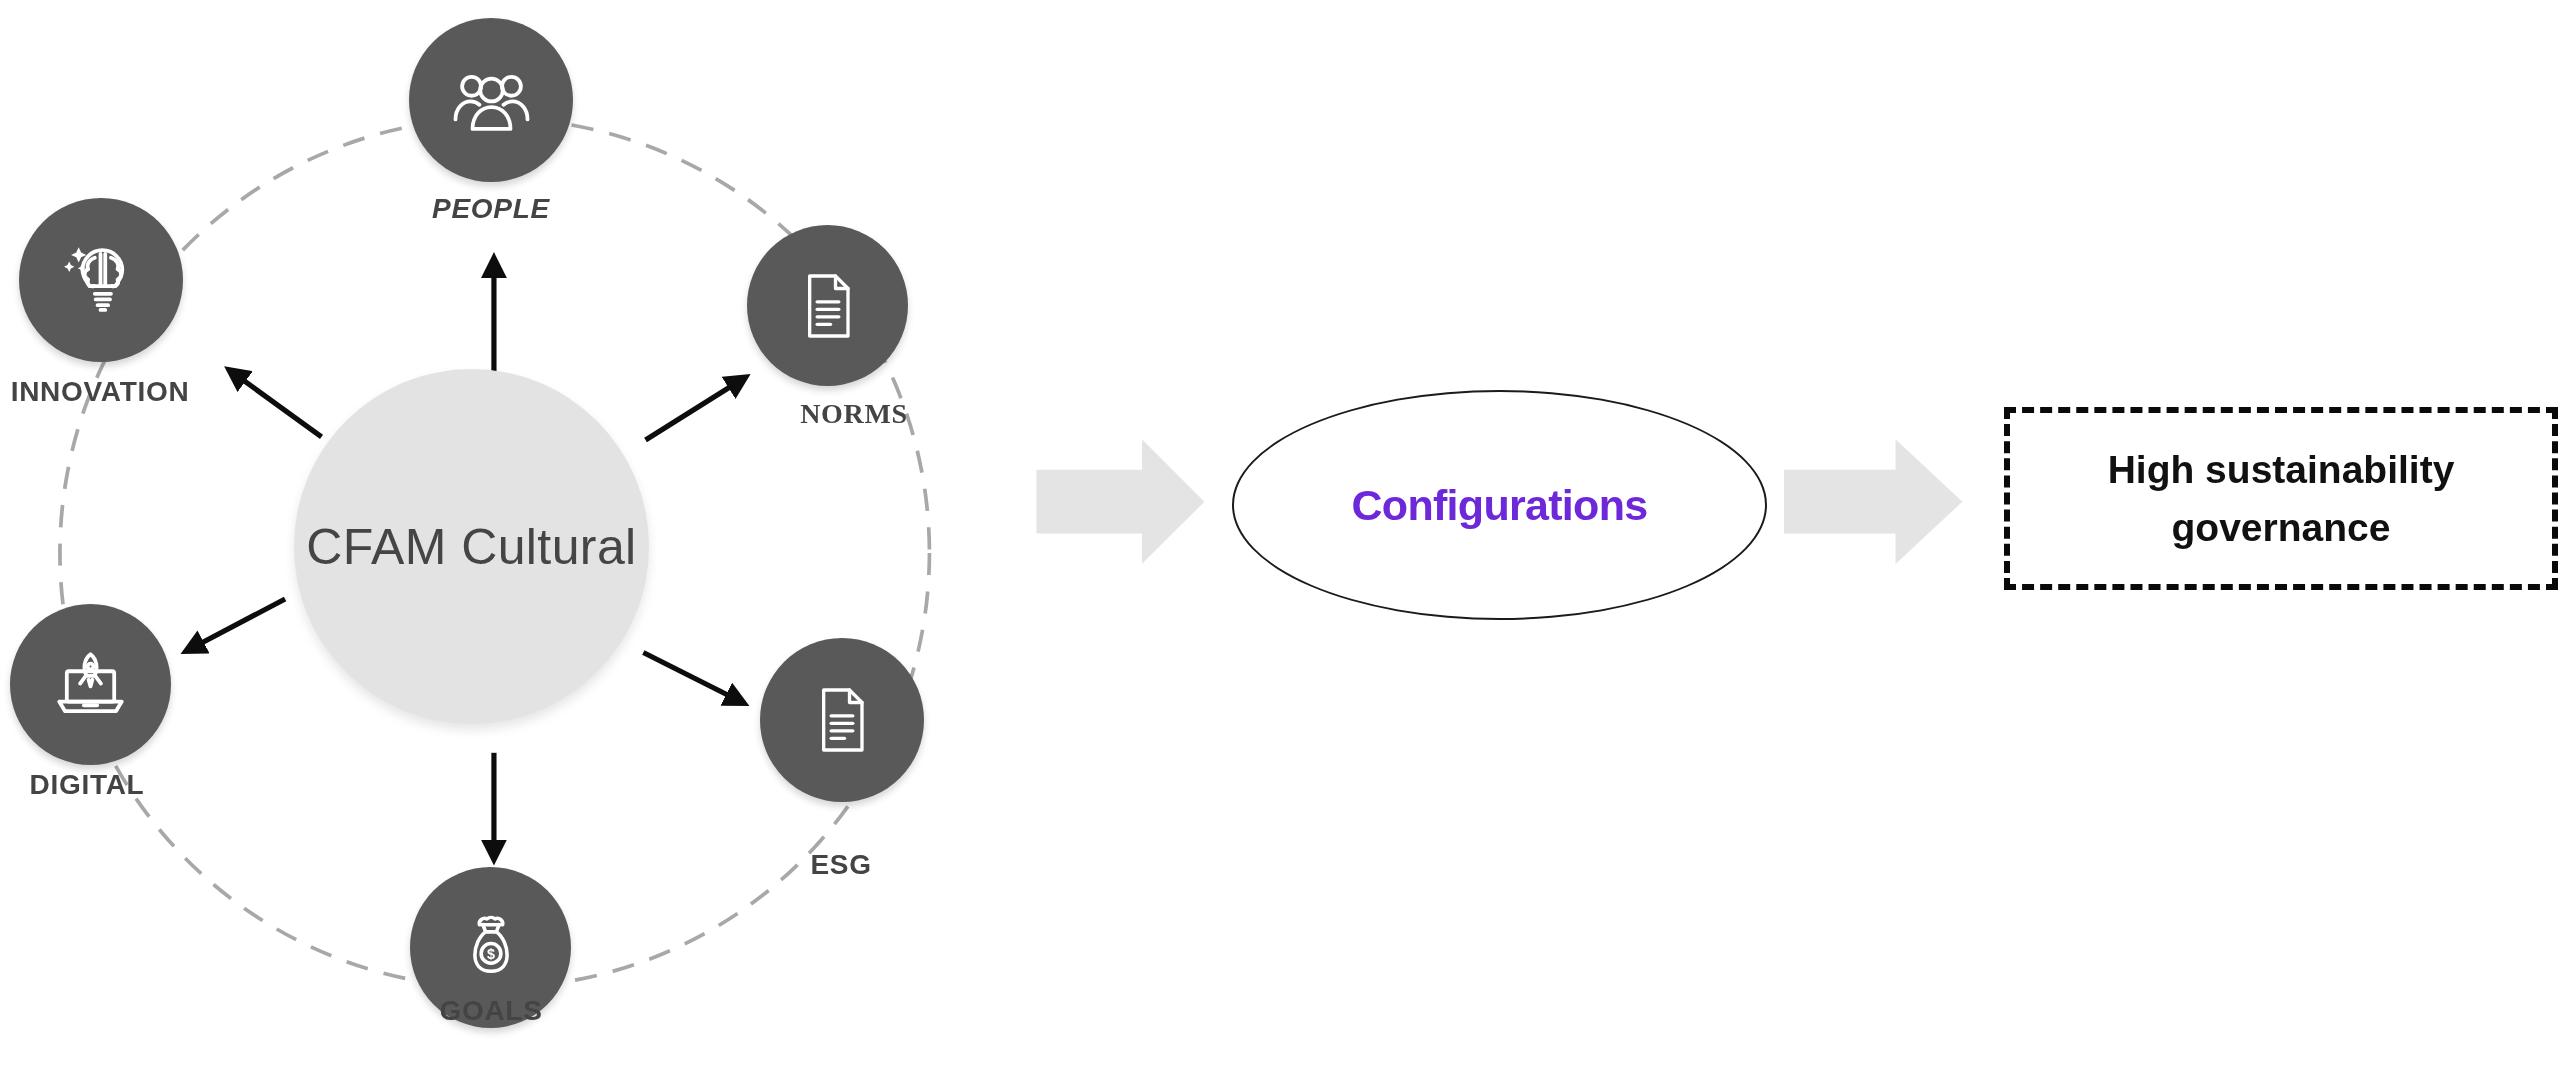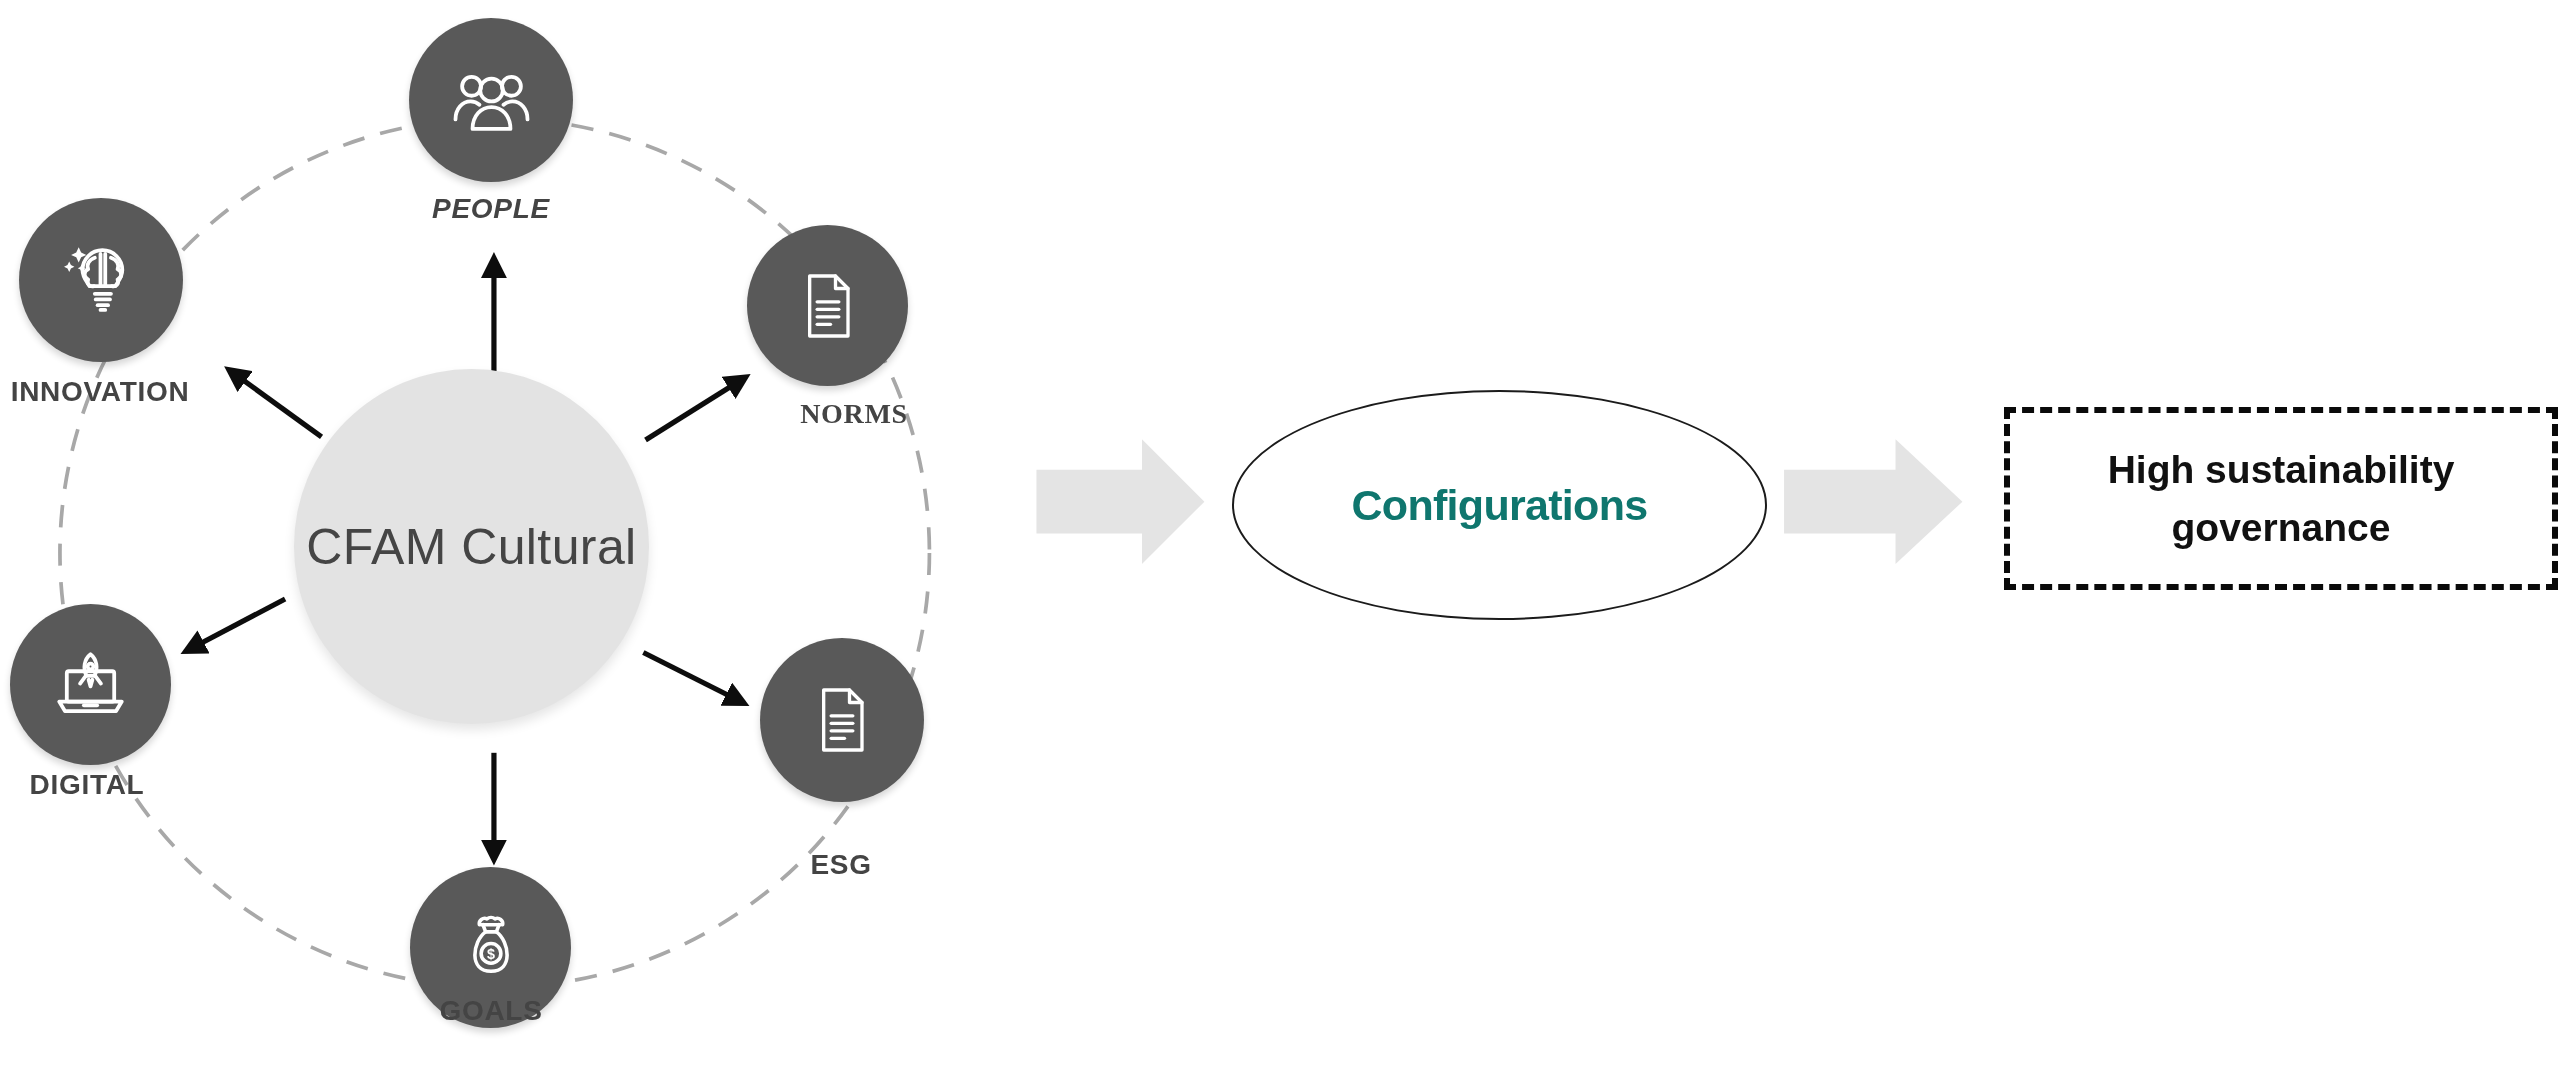--- a/index.html
+++ b/index.html
@@ -43,21 +43,21 @@
   .center-node .line{
     font-size:50px;font-weight:500;color:var(--center-text);line-height:70px;
     letter-spacing:0.4px;text-align:center;
   }
   .process-ellipse{
     position:absolute;left:1232px;top:390px;width:535px;height:230px;border-radius:50%;
     background:#fff;border:2.2px solid var(--shape-outline);box-sizing:border-box;
     display:flex;align-items:center;justify-content:center;
   }
   .process-ellipse .label{
-    font-size:43px;font-weight:700;color:#0f766e;letter-spacing:-0.7px;
+    font-size:43px;font-weight:700;color:#6d28d9;letter-spacing:-0.7px;
   }
   .outcome-box{
     position:absolute;left:2004px;top:407px;width:554px;height:183px;box-sizing:border-box;
     background:#fff;border:6px dashed #0a0a0a;
     display:flex;flex-direction:column;justify-content:center;
   }
   .outcome-box .line{
     font-size:39px;font-weight:700;color:#111;line-height:58px;text-align:center;
   }
   .icon-stroke{fill:none;stroke:#ffffff;stroke-width:4;stroke-linecap:round;stroke-linejoin:round;}

